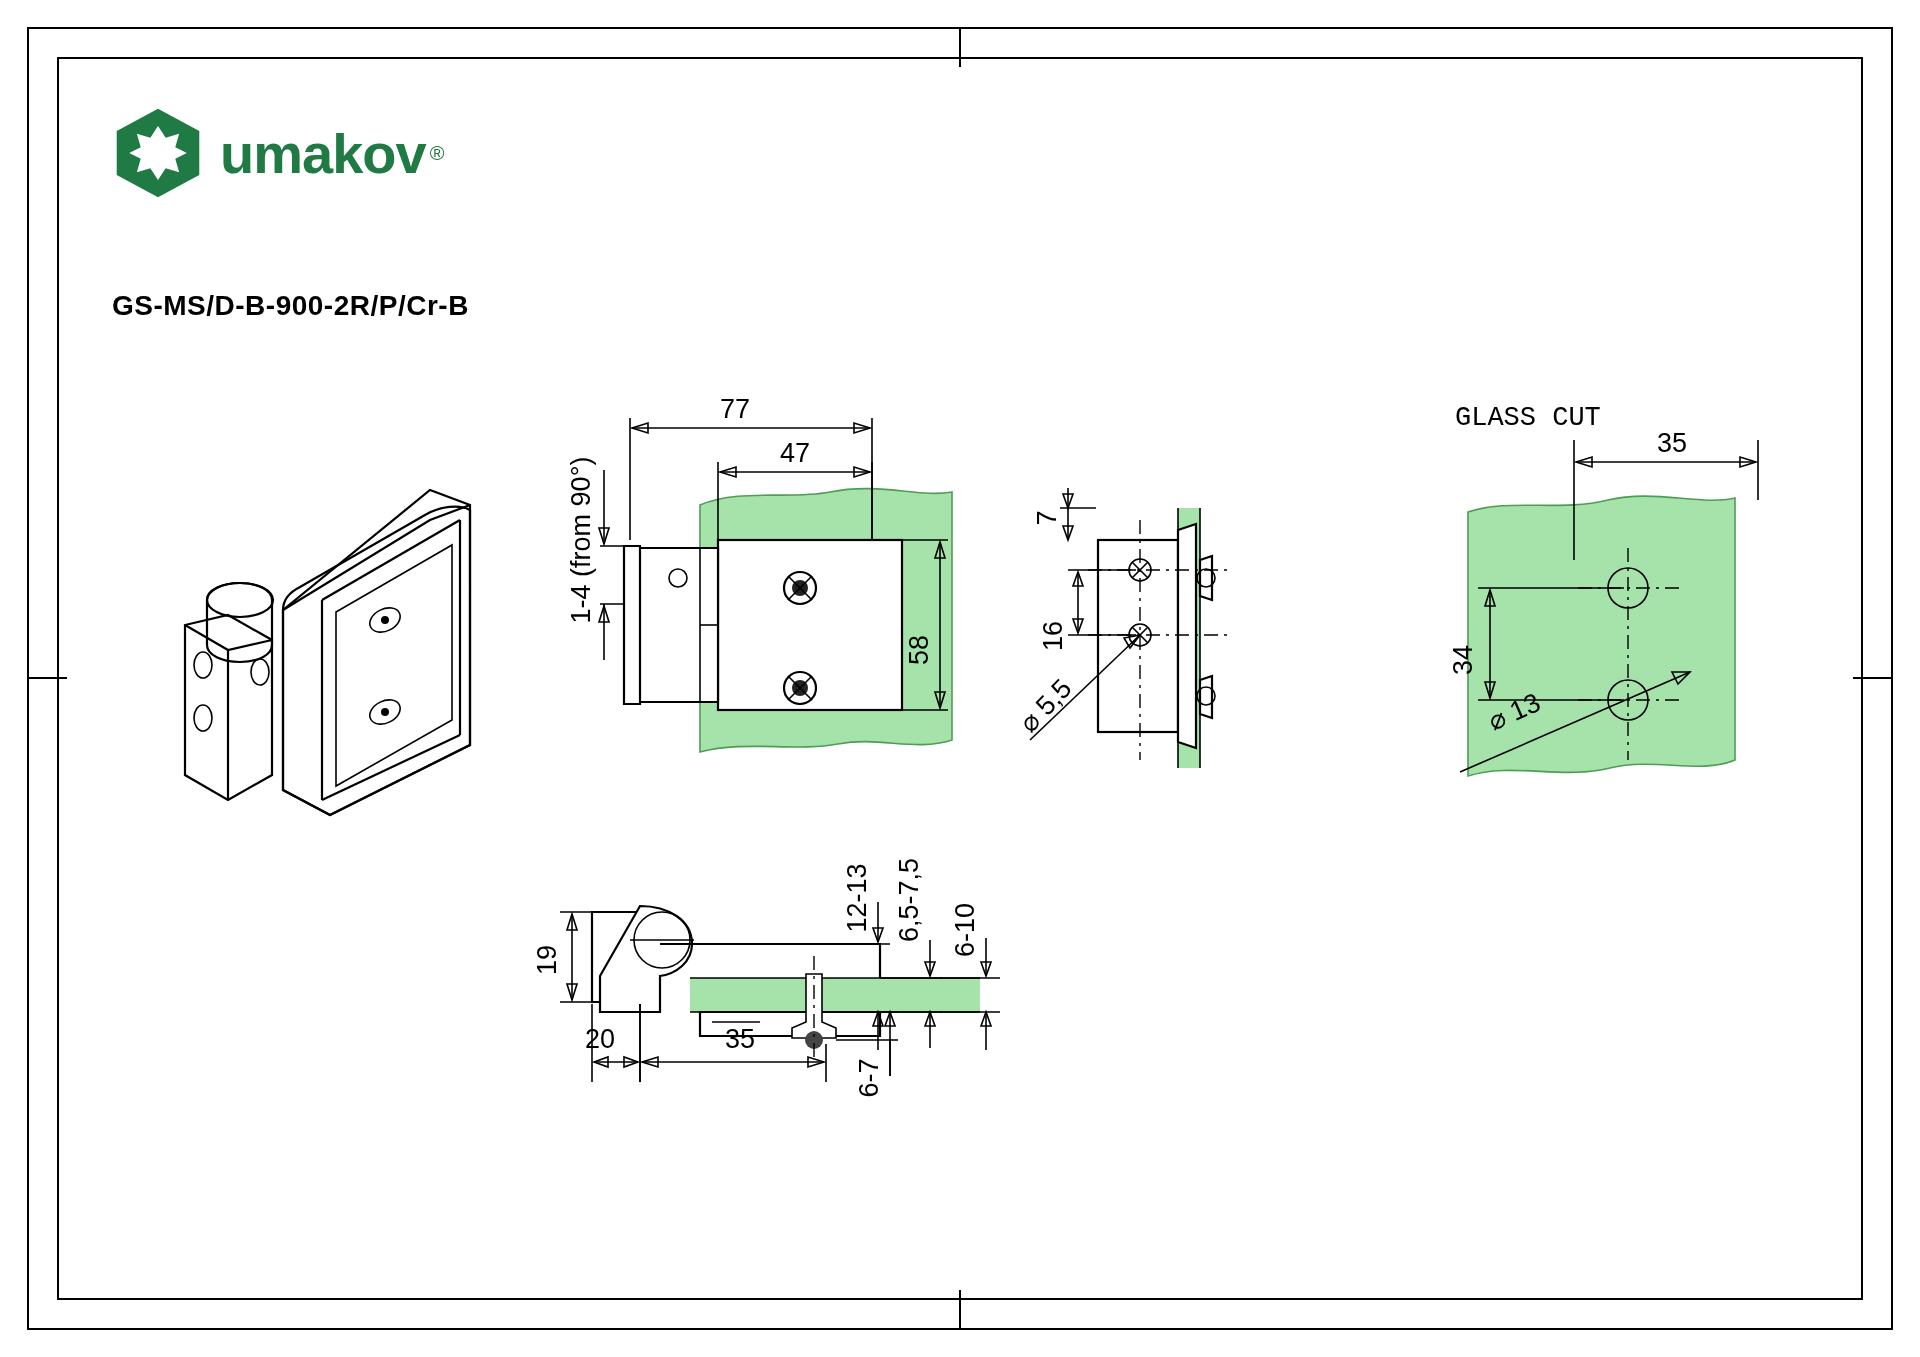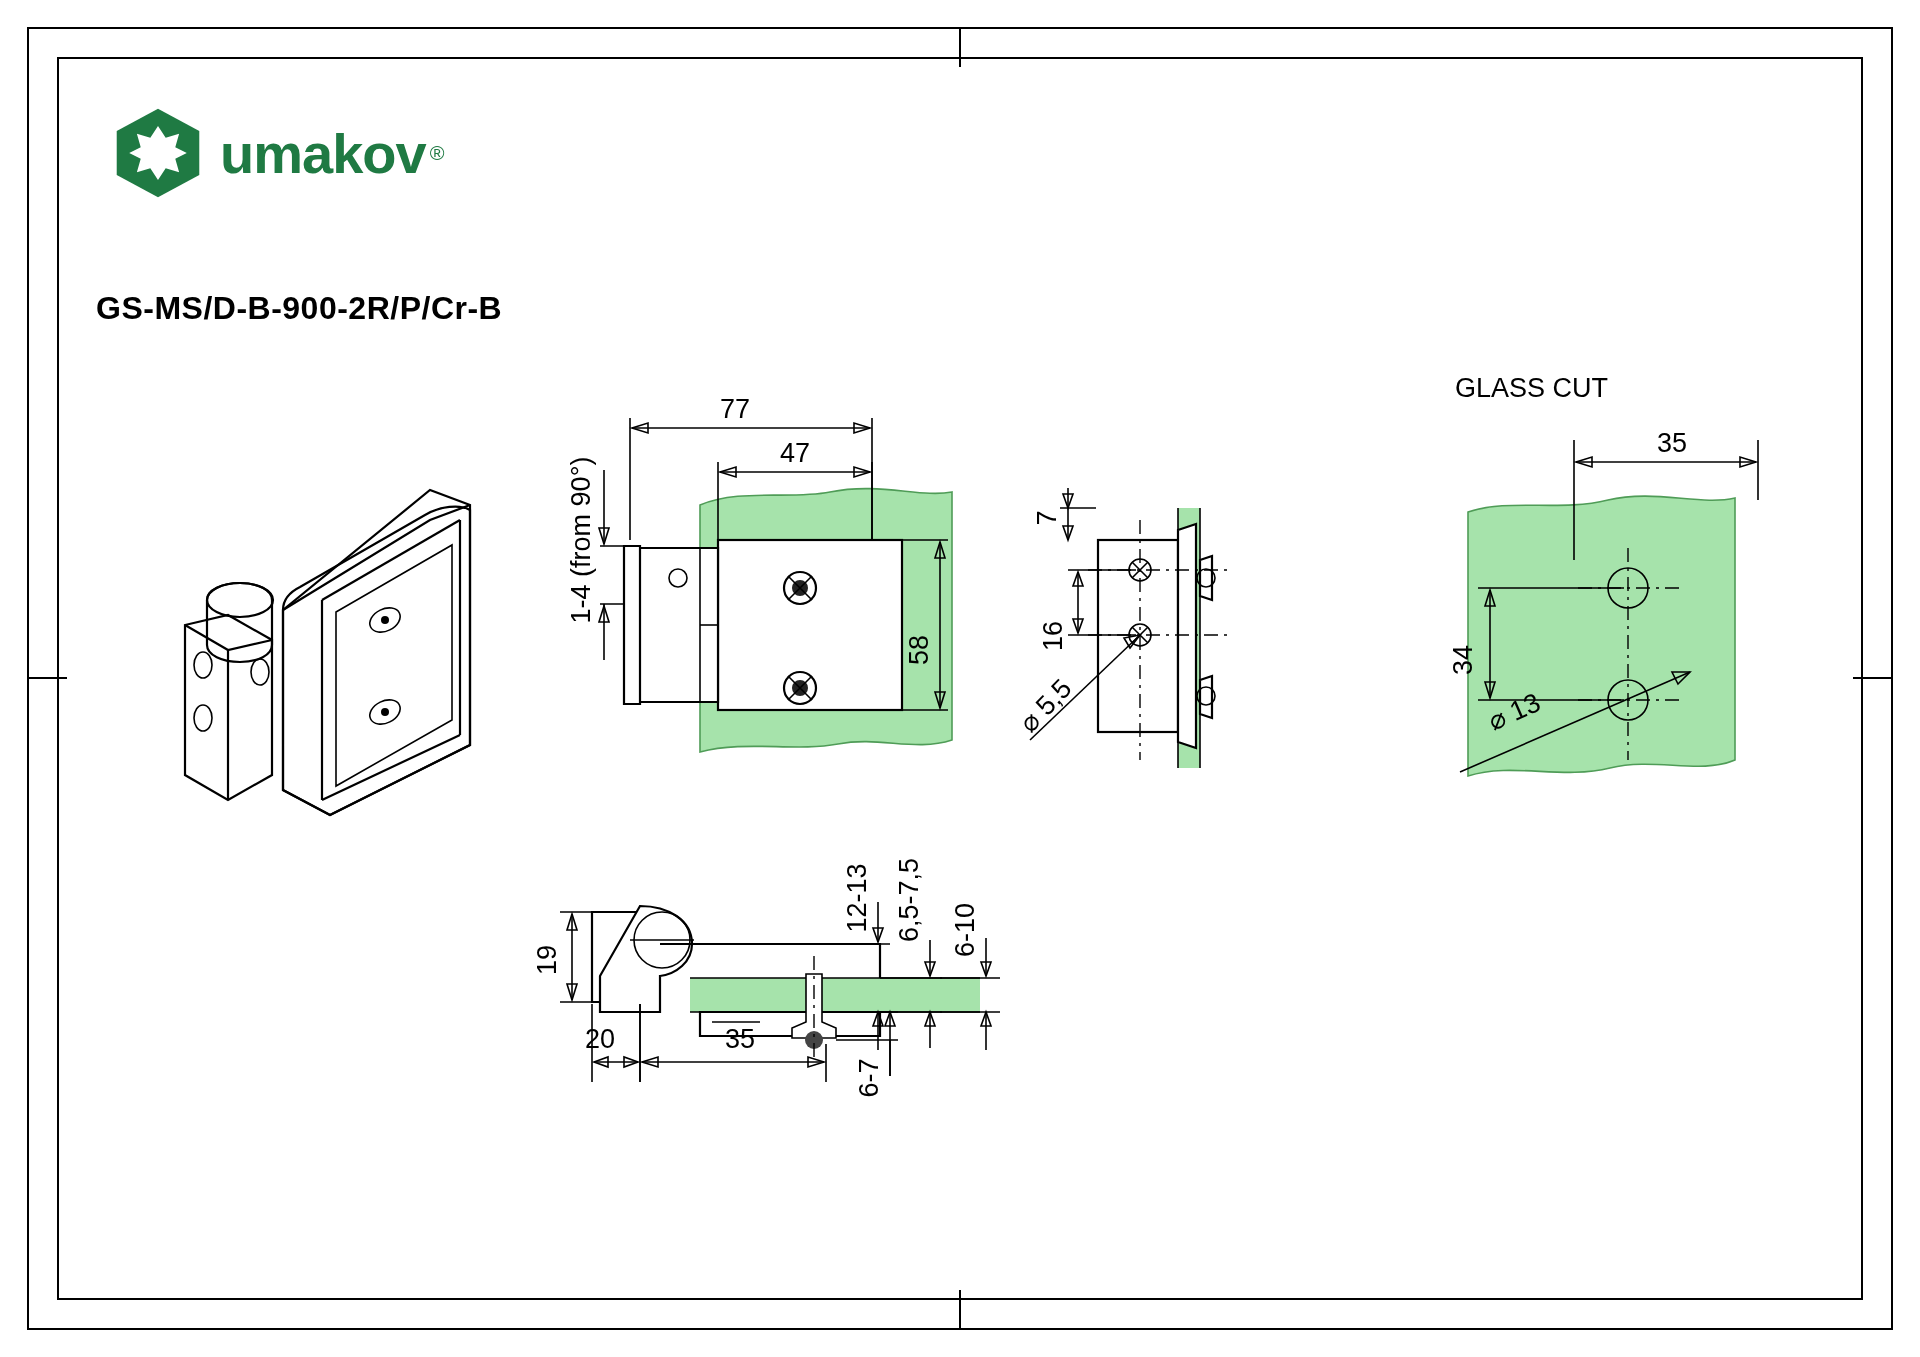--- a/index.html
+++ b/index.html
@@ -10,23 +10,23 @@
   .tick{position:absolute;background:#000;}
   .tick.h{height:2px;width:40px;}
   .tick.v{width:2px;height:40px;}
 
   
   .logo{position:absolute;left:110px;top:105px;display:flex;align-items:center;}
   .logo-mark{width:96px;height:96px;position:relative;}
   .logo-text{font-size:56px;font-weight:bold;color:#1f7a43;letter-spacing:-1px;margin-left:14px;font-family:"Liberation Sans",sans-serif;}
   .logo-reg{font-size:20px;color:#1f7a43;vertical-align:top;margin-left:4px;}
 
-  .title{position:absolute;left:96px;top:290px;font-size:32px;font-weight:bold;letter-spacing:0.5px;}
-
-  .glasscut-label{position:absolute;left:1455px;top:373px;font-size:27px;}
+  .title{position:absolute;left:112px;top:290px;font-size:28px;font-weight:bold;letter-spacing:0.5px;}
+
+  .glasscut-label{position:absolute;left:1455px;top:403px;font-size:27px;font-family:Liberation Mono, monospace;}
 
   svg{position:absolute;left:0;top:0;width:1920px;height:1357px;overflow:visible;}
   .ln{stroke:#000;fill:none;}
   .thin{stroke-width:1.6;}
   .med{stroke-width:2.2;}
   .dash{stroke-dasharray:14 6 3 6;stroke-width:1.4;}
   .glass{fill:#a6e3ab;stroke:#4f9c57;stroke-width:1.6;}
   .glass2{fill:#a6e3ab;stroke:none;}
   .metal{fill:#ffffff;stroke:#000;stroke-width:2.2;}
   .metal-l{fill:#ffffff;stroke:#000;stroke-width:1.6;}

